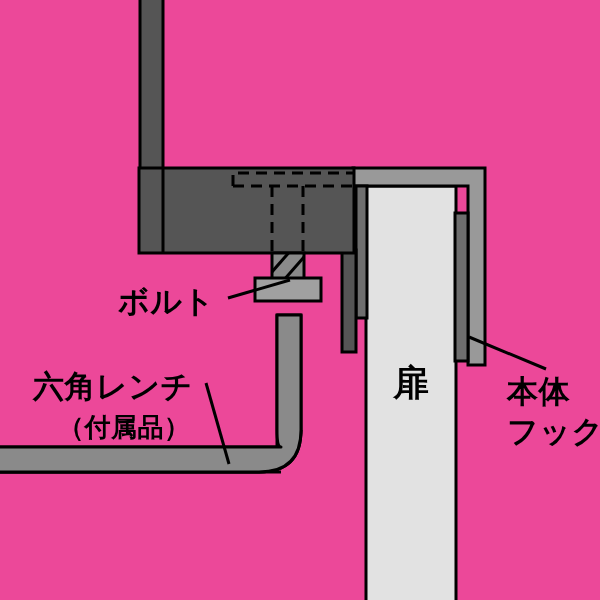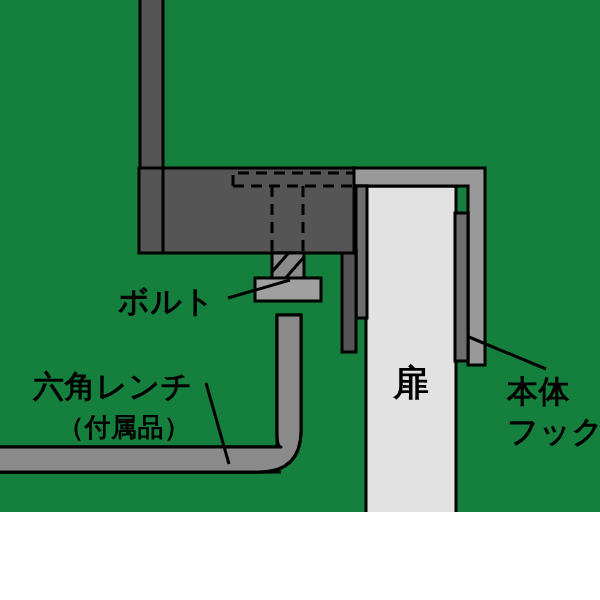--- a/index.html
+++ b/index.html
@@ -8,23 +8,23 @@
     background: #ffffff;
   }
   body {
     width: 600px;
     height: 600px;
     font-family: "Liberation Sans", sans-serif;
   }
   #diagram-root {
     position: relative;
     width: 600px;
-    height: 512px;
+    height: 600px;
     overflow: hidden;
-    background: #15803d;
+    background: #ec4899;
   }
   #diagram-svg {
     position: absolute;
     top: 0;
     left: 0;
     width: 600px;
     height: 600px;
     display: block;
   }
   .lbl {

